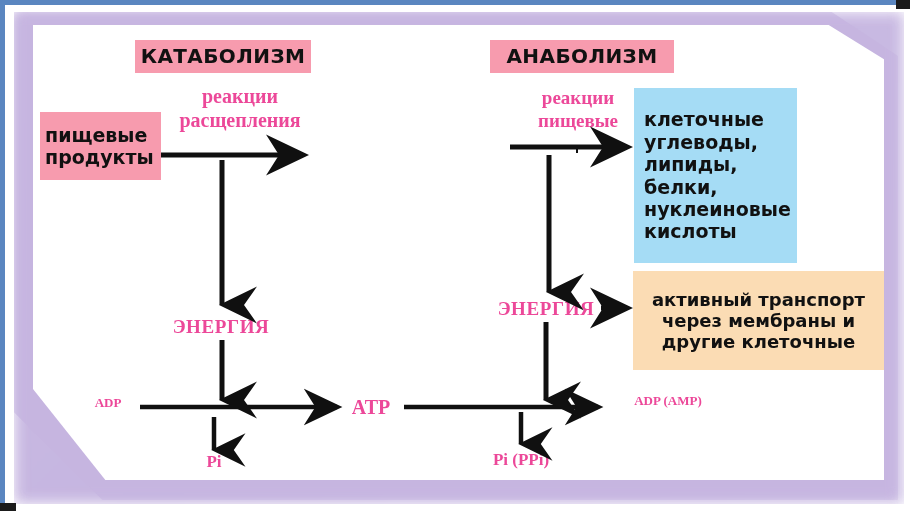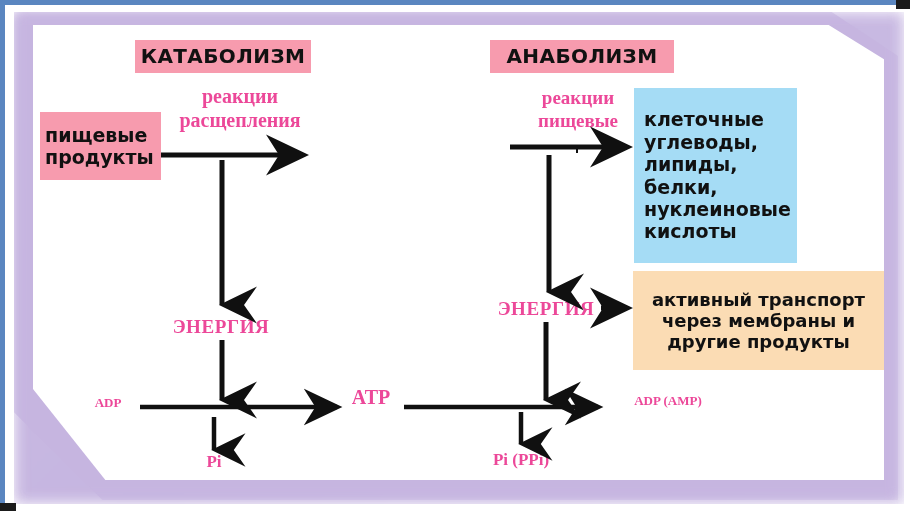--- a/index.html
+++ b/index.html
@@ -138,21 +138,21 @@
   }
   #react-split { left: 165px; top: 84px; width: 150px; font-size: 20px; }
   #react-synth { left: 513px; top: 86px; width: 130px; font-size: 19px; }
 
   #energy-left { left: 166px; top: 315px; width: 110px; font-size: 19px;
                  letter-spacing: 0.6px; }
   #energy-right { left: 487px; top: 297px; width: 118px; font-size: 19px;
                   letter-spacing: 0.6px; }
 
   #adp-left { left: 80px; top: 395px; width: 56px; font-size: 13px; }
-  #atp-mid { left: 346px; top: 385px; width: 50px; font-size: 20px; }
+  #atp-mid { left: 346px; top: 395px; width: 50px; font-size: 20px; }
   #adp-amp { left: 602px; top: 393px; width: 132px; font-size: 13px; text-align: center; }
   #pi-left { left: 199px; top: 452px; width: 30px; font-size: 17px; }
   #pi-ppi { left: 478px; top: 450px; width: 86px; font-size: 17px; }
 
   svg.arrows { position: absolute; left: 0; top: 0; z-index: 12; }
 </style>
 </head>
 <body>
 
 <div id="slide">
@@ -183,21 +183,21 @@
       <div>углеводы,</div>
       <div>липиды,</div>
       <div>белки,</div>
       <div>нуклеиновые</div>
       <div>кислоты</div>
     </div>
 
     <div class="box" id="transport-box">
       <div>активный транспорт</div>
       <div>через мембраны и</div>
-      <div>другие  продукты</div>
+      <div>другие  клеточные</div>
     </div>
 
     <div class="slabel" id="react-split">
       <div>реакции</div>
       <div>расщепления</div>
     </div>
 
     <div class="slabel" id="react-synth">
       <div>реакции</div>
       <div>пищевые</div>

